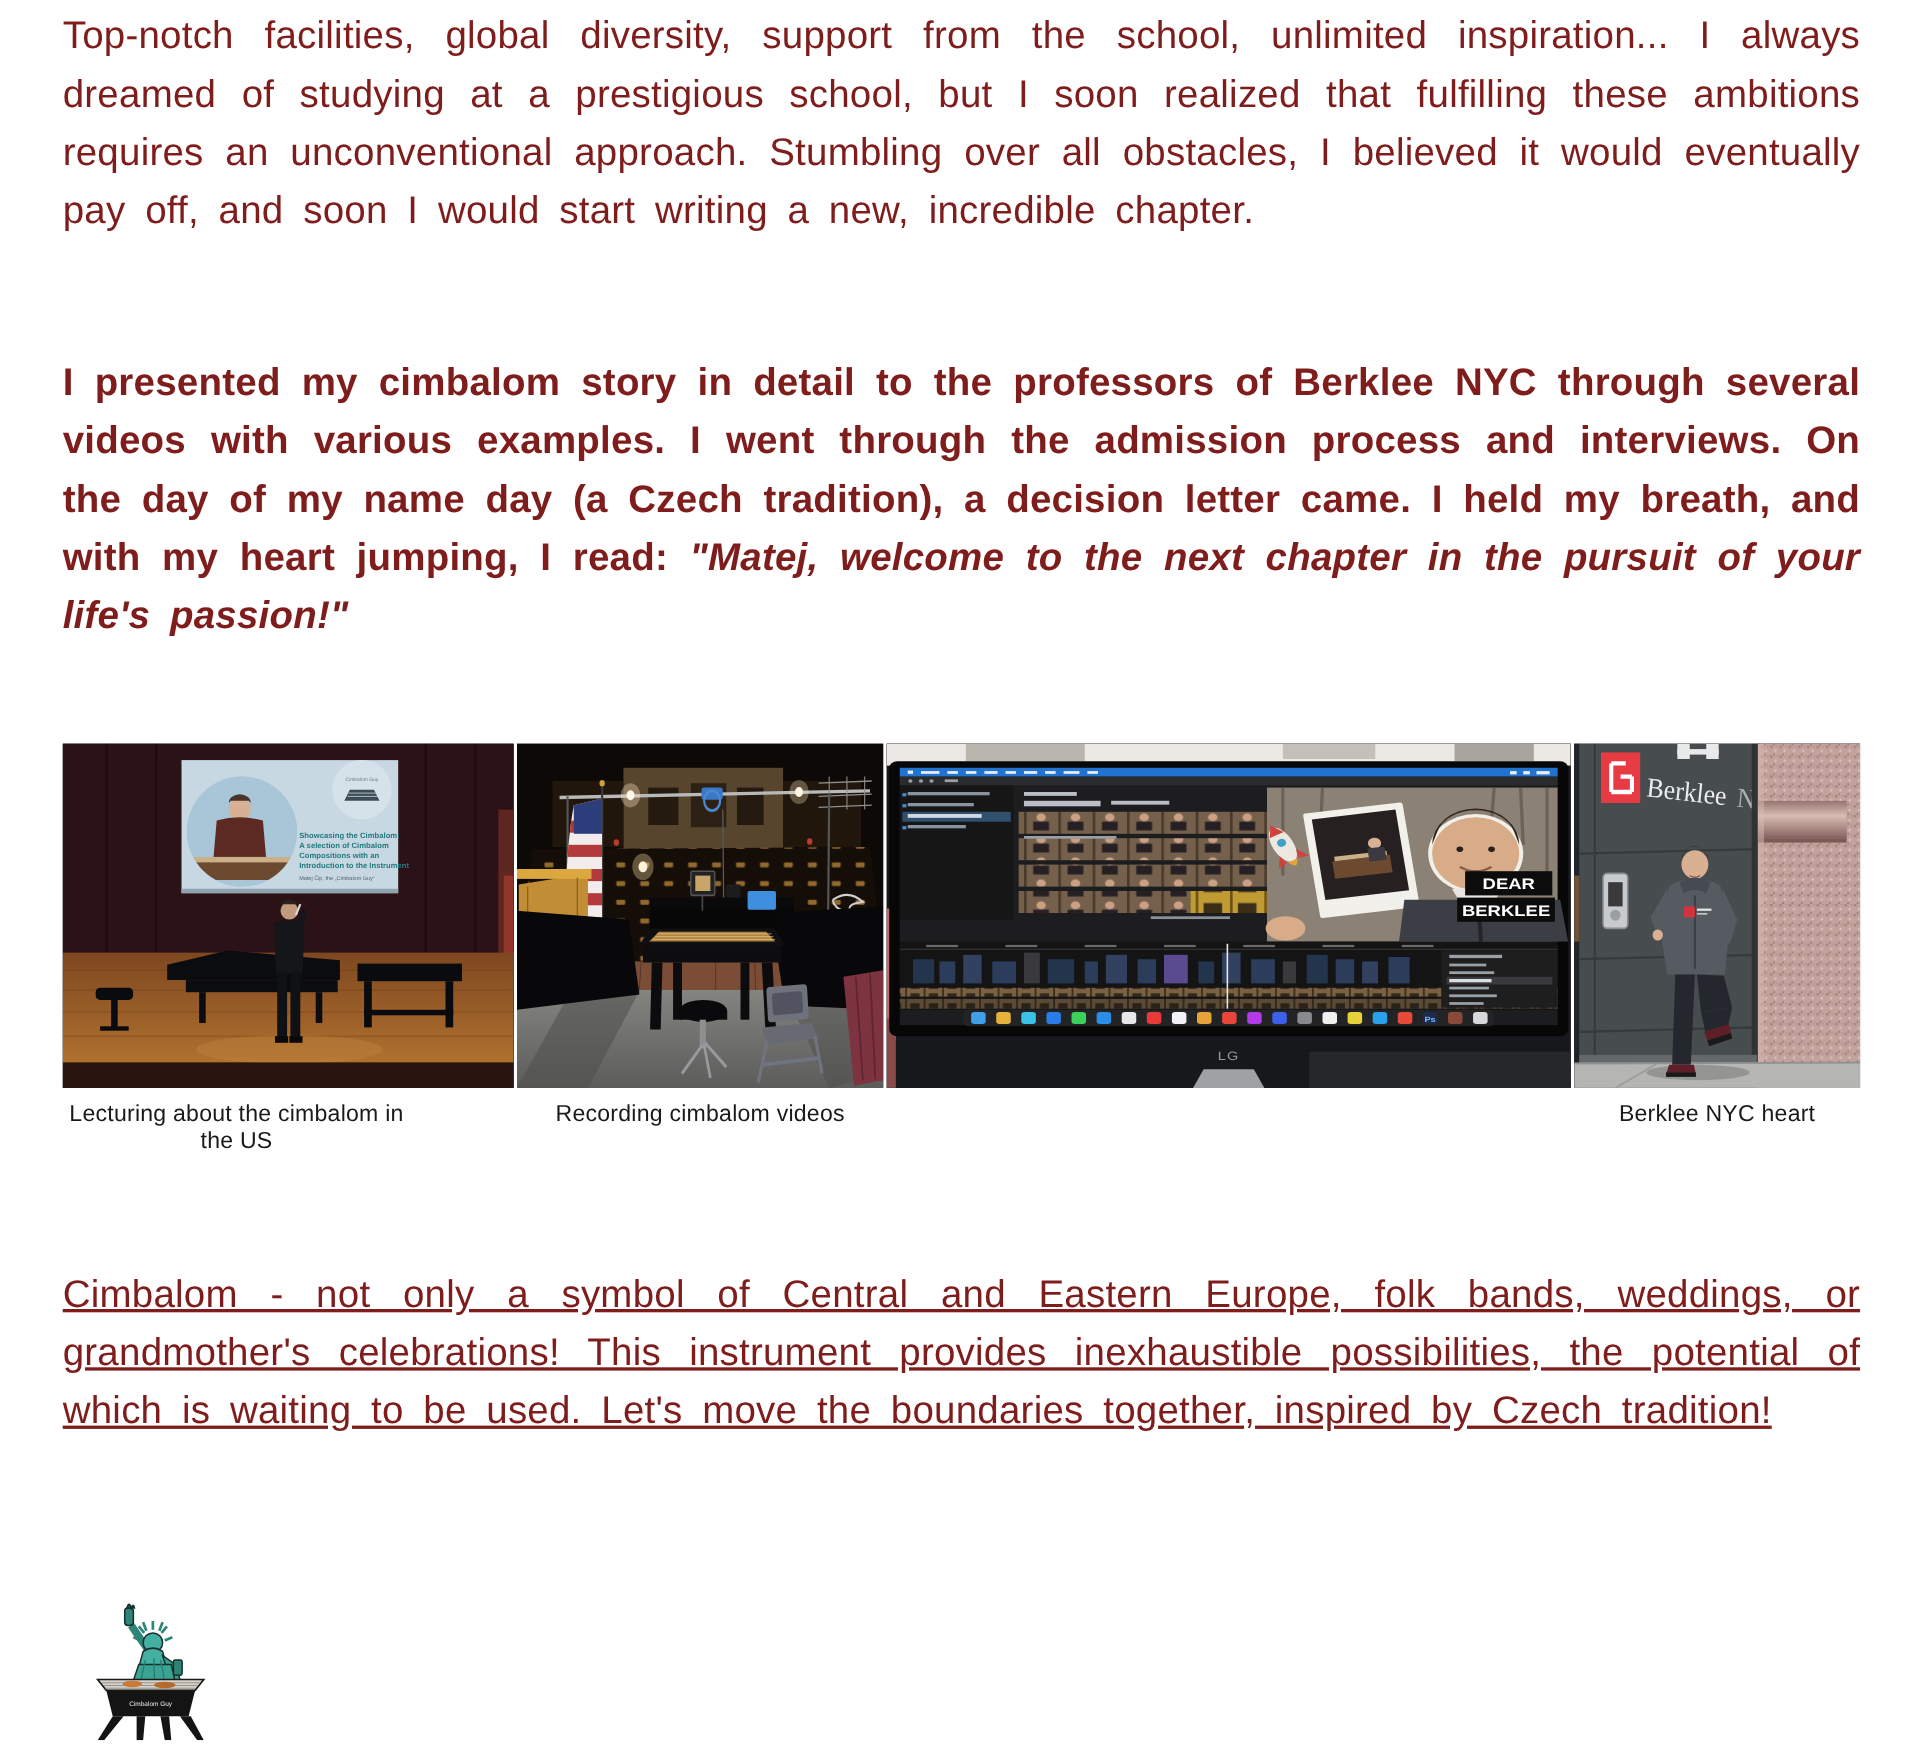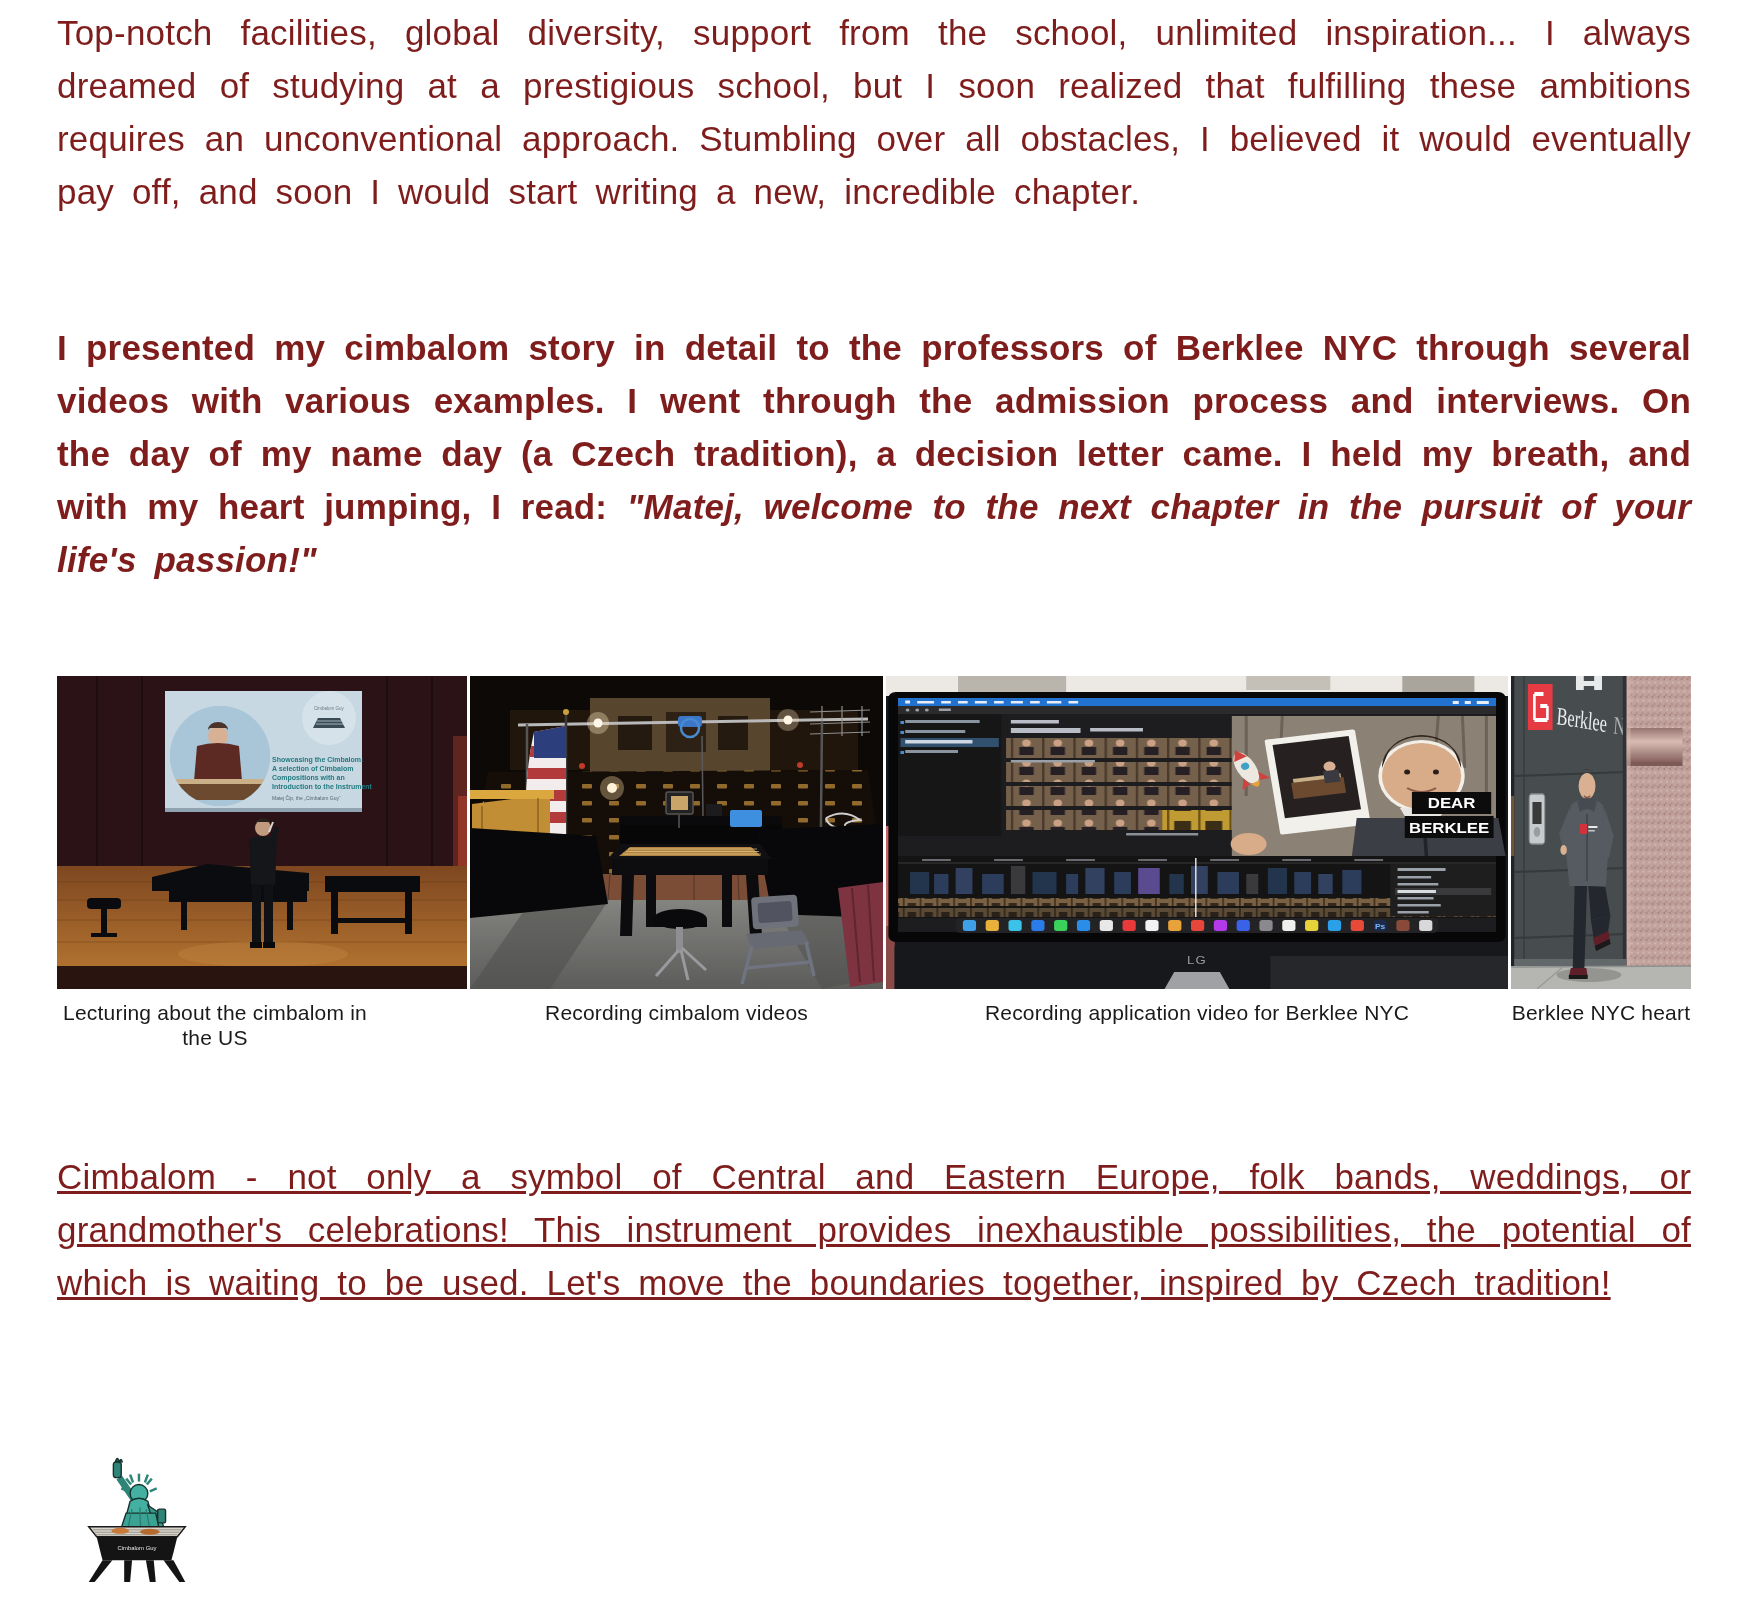--- a/index.html
+++ b/index.html
@@ -26,21 +26,21 @@
   .p3 { margin-top:100px; min-height:212px;text-decoration:underline; }
   .quote { font-style:italic; }
 
   .photo-row {
     margin-top:90px;
     display:flex;
     gap:3px;
   }
   .photo-col { display:flex; flex-direction:column; }
   .photo-col.c1 { width:410px; }
-  .photo-col.c2 { width:413px; }
+  .photo-col.c2 { width:333px; }
   .photo-col.c3 { width:622px; }
   .photo-col.c4 { flex:1; }
   .photo {
     height:313px; width:100%;
     overflow:hidden;
     background:#111;
   }
   .photo svg { display:block; width:100%; height:100%; }
   figcaption {
     margin-top:11px;
@@ -507,21 +507,20 @@
             <text class="svgtext" x="411.5" y="253" font-size="7" font-weight="bold" fill="#7ab8ff" text-anchor="middle">Ps</text>
             <rect x="425" y="244" width="11" height="11" rx="2.5" fill="#8a4a3a"></rect>
             <rect x="444" y="244" width="11" height="11" rx="2.5" fill="#d8d8da"></rect>
           </g>
 
           <text class="svgtext" x="259" y="288" font-size="11" fill="#9a9a9a" text-anchor="middle" letter-spacing="1">LG</text>
           <polygon points="240,296 278,296 286,313 232,313" fill="#9fa1a5"></polygon>
           <rect x="320" y="280" width="198" height="33" fill="#26272b"></rect>
         </svg>
       </div>
-      <figcaption>Recording application video for Berklee NYC</figcaption>
     </figure>
 
     <figure class="photo-col c4">
       <div class="photo">
         <svg viewBox="0 0 277 313" preserveAspectRatio="none">
           <defs>
             <pattern id="granite" width="9" height="9" patternUnits="userSpaceOnUse">
               <rect width="9" height="9" fill="#c2a29c"></rect>
               <circle cx="2" cy="3" r="1.3" fill="#a5817b"></circle>
               <circle cx="6" cy="6.5" r="1.1" fill="#dbc4bd"></circle>

